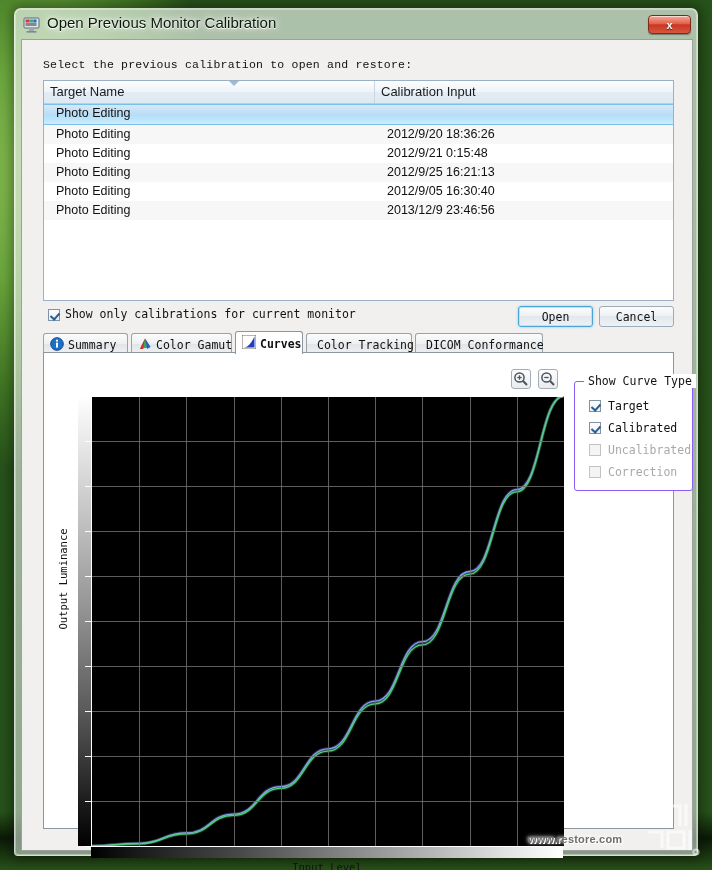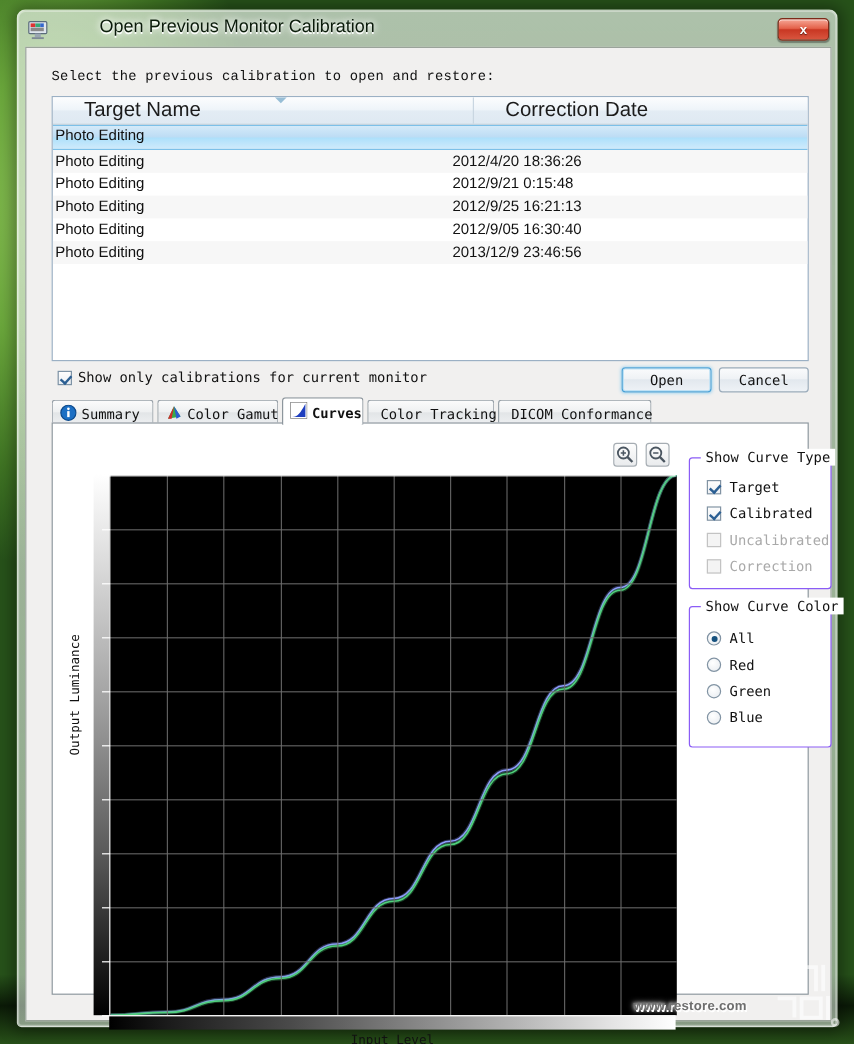--- a/index.html
+++ b/index.html
@@ -35,21 +35,20 @@
     position:absolute;left:0;top:0;width:100%;height:32px;
   }
   #title-icon{
     position:absolute;left:8px;top:8px;width:17px;height:16px;
   }
   #title-text{
     position:absolute;left:32px;top:5px;
     font-size:15px;color:#0b1b0b;
     text-shadow:0 0 5px rgba(255,255,255,.95),0 0 8px rgba(255,255,255,.9),0 1px 0 rgba(255,255,255,.9);
     white-space:nowrap;
-    margin-left:36px;
   }
   #close-btn{
     position:absolute;right:6px;top:6px;width:43px;height:19px;
     border-radius:4px;
     background:linear-gradient(180deg,#f6a897 0%,#e4614a 45%,#c93723 52%,#d8563f 100%);
     border:1px solid #7c2a19;
     box-shadow:inset 0 1px 0 rgba(255,255,255,.6), 0 1px 1px rgba(0,0,0,.35);
     color:#fff;font-size:11px;font-weight:bold;line-height:19px;text-align:center;
     text-shadow:0 1px 1px rgba(0,0,0,.6);
     cursor:pointer;box-sizing:border-box;
@@ -74,32 +73,32 @@
     background:#fff;border:1px solid #9bb0c4;box-sizing:border-box;
     overflow:hidden;
   }
   .lv-head{
     display:flex;height:22px;
     background:linear-gradient(180deg,#fcfdfe 0%,#eef4f9 48%,#e3ecf4 52%,#dfe9f2 100%);
     border-bottom:1px solid #bcccd9;
     position:relative;
   }
   .lv-head .hc{
-    font-size:17px;color:#1b1b1b;line-height:22px;padding-left:6px;
-    box-sizing:border-box;overflow:hidden;white-space:nowrap;margin-left:20px;
+    font-size:13px;color:#1b1b1b;line-height:22px;padding-left:6px;
+    box-sizing:border-box;overflow:hidden;white-space:nowrap;
   }
   .hc.c1{width:331px;border-right:1px solid #c9d6e1;}
   .hc.c2{flex:1;}
   #sort-arrow{
     position:absolute;left:185px;top:0;width:0;height:0;
     border-left:5px solid transparent;border-right:5px solid transparent;
     border-top:5px solid #86b3cf;opacity:.85;
   }
   .lv-row{display:flex;height:19px;line-height:19px;font-size:12.5px;color:#111;}
-  .lv-row .cell{padding-left:2px;box-sizing:border-box;white-space:nowrap;overflow:hidden;}
+  .lv-row .cell{padding-left:12px;box-sizing:border-box;white-space:nowrap;overflow:hidden;}
   .cell.c1{width:331px;}
   .cell.c2{flex:1;}
   .lv-row.sel{
     background:linear-gradient(180deg,#d4eaf9 0%,#bcdcf4 50%,#ace0fb 51%,#cfeafb 100%);
     border-top:1px solid #7cc0e8;border-bottom:1px solid #7cc0e8;
     height:19px;line-height:17px;
   }
   .lv-row.alt{background:#f7f7f7;}
 
   
@@ -262,30 +261,30 @@
     <div id="close-btn">x</div>
   </div>
 
   <div id="client">
 
     <div id="instruction">Select the previous calibration to open and restore:</div>
 
     <div id="listview">
       <div class="lv-head">
         <div class="hc c1">Target Name</div>
-        <div class="hc c2">Correction Date</div>
+        <div class="hc c2">Calibration Input</div>
         <div id="sort-arrow"></div>
       </div>
       <div id="lv-body">
           <div class="lv-row sel">
             <div class="cell c1">Photo Editing</div>
           </div>
           <div class="lv-row alt">
             <div class="cell c1">Photo Editing</div>
-            <div class="cell c2">2012/4/20 18:36:26</div>
+            <div class="cell c2">2012/9/20 18:36:26</div>
           </div>
           <div class="lv-row">
             <div class="cell c1">Photo Editing</div>
             <div class="cell c2">2012/9/21 0:15:48</div>
           </div>
           <div class="lv-row alt">
             <div class="cell c1">Photo Editing</div>
             <div class="cell c2">2012/9/25 16:21:13</div>
           </div>
           <div class="lv-row">
@@ -403,41 +402,20 @@
               <span class="cbx disabled"></span>
               <span class="olabel dim">Uncalibrated</span>
             </div>
             <div class="optrow2" style="top: 82px;">
               <span class="cbx disabled"></span>
               <span class="olabel dim">Correction</span>
             </div>
           </div>
       </div>
 
-      <div class="gbox" id="grp-color">
-        <div class="gtitle">Show Curve Color</div>
-        <div id="color-opts">
-            <div class="optrow2" style="top: 18px;">
-              <span class="rad checked"></span>
-              <span class="olabel">All</span>
-            </div>
-            <div class="optrow2" style="top: 40px;">
-              <span class="rad"></span>
-              <span class="olabel">Red</span>
-            </div>
-            <div class="optrow2" style="top: 62px;">
-              <span class="rad"></span>
-              <span class="olabel">Green</span>
-            </div>
-            <div class="optrow2" style="top: 84px;">
-              <span class="rad"></span>
-              <span class="olabel">Blue</span>
-            </div>
-          </div>
-      </div>
 
     </div>
   </div>
 </div>
 
 <div id="wm-text">www.restore.com</div>
 <div id="wm-logo">
   <svg width="66" height="66" viewBox="0 0 66 66">
     <g fill="none" stroke="#ffffff" stroke-width="3.2" opacity=".75">
       <path d="M10 14 h12 v18 h-12 z"></path>

